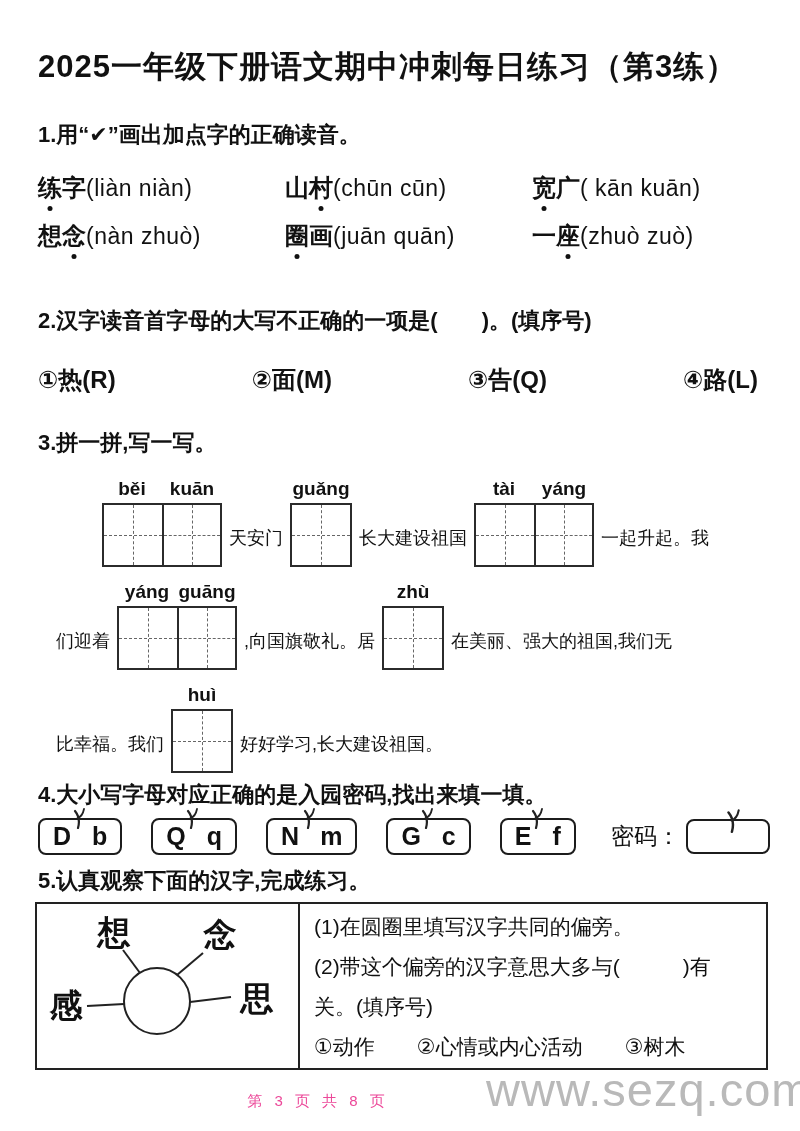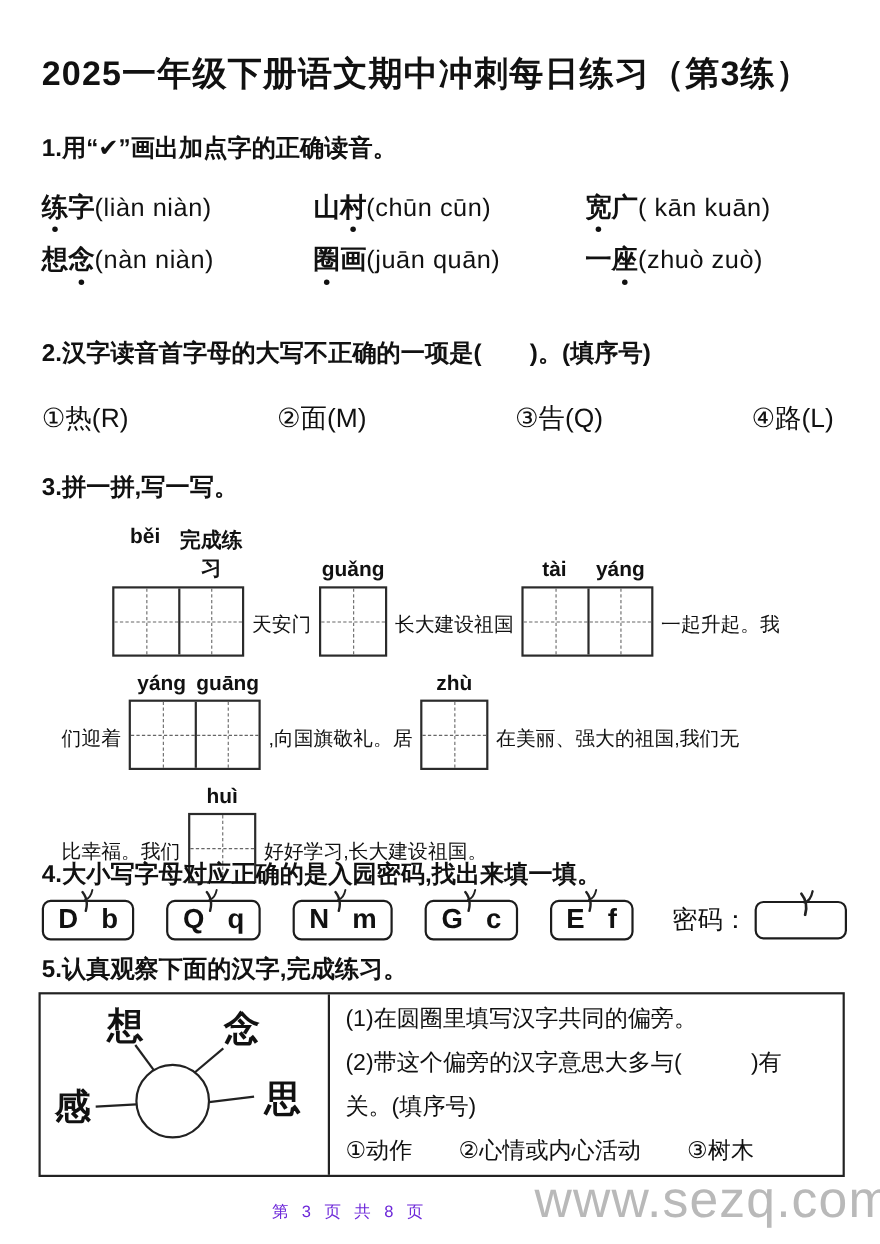--- a/index.html
+++ b/index.html
@@ -22,21 +22,21 @@
   .q1-grid { left:38px; top:172px; width:724px; display:grid;
              grid-template-columns:247px 247px 1fr; row-gap:16px; }
   .q1-item { font-size:24px; white-space:nowrap; }
   .ch { position:relative; display:inline-block; font-weight:600; }
   .ch.dotted::after { content:""; position:absolute; left:50%; bottom:-7px;
        width:5px; height:5px; border-radius:50%; background:#111; transform:translateX(-50%); }
   .py { font-size:23px; font-weight:500; letter-spacing:0.5px; }
 
   
   .q2-options { left:38px; top:364px; width:720px; display:flex;
-                justify-content:space-between; font-size:24px; font-weight:400; }
+                justify-content:space-between; font-size:24px; font-weight:700; }
 
   
   .q3-area { left:0; top:478px; width:800px; }
   .wrow { display:flex; align-items:flex-end; }
   .wrow + .wrow { margin-top:14px; }
   .boxcol { display:flex; flex-direction:column; }
   .pylabel { display:flex; font-size:19px; font-weight:600; margin-bottom:3px; }
   .pylabel span { flex:1; text-align:center; }
   .gridbox { display:flex; border:2px solid #2b2b2b; background:#fff; }
   .cell { position:relative; width:58px; height:60px; }
@@ -60,21 +60,21 @@
               border:2.5px solid #222; display:flex; background:#fff; }
   .q5-left { width:263px; border-right:2.5px solid #222; }
   .q5-right { flex:1; padding:3px 14px 17px 14px; font-size:21px; font-weight:400; line-height:40px; }
   .q5-right .qline { white-space:nowrap; }
   .choices { display:flex; white-space:nowrap; }
   .choices span { margin-right:42px; }
   .choices span:last-child { margin-right:0; }
 
   
   .footer { left:0; top:1092px; width:636px; text-align:center;
-            font-size:15px; letter-spacing:4px; color:#6d28d9; }
+            font-size:15px; letter-spacing:4px; color:#ec4899; }
   .watermark { left:486px; top:1062px; font-size:47px; color:#b9b9b9;
                letter-spacing:1px; font-weight:500; white-space:nowrap; }
 </style>
 </head>
 <body>
 
 <div class="sheet">
 
   <div class="abs title">2025一年级下册语文期中冲刺每日练习（第3练）</div>
 
@@ -84,21 +84,21 @@
     <div class="q1-item">
       <span class="ch dotted">练</span><span class="ch">字</span><span class="py">(liàn niàn)</span>
     </div>
     <div class="q1-item">
       <span class="ch">山</span><span class="ch dotted">村</span><span class="py">(chūn cūn)</span>
     </div>
     <div class="q1-item">
       <span class="ch dotted">宽</span><span class="ch">广</span><span class="py">( kān kuān)</span>
     </div>
     <div class="q1-item">
-      <span class="ch">想</span><span class="ch dotted">念</span><span class="py">(nàn niàn)</span>
+      <span class="ch">想</span><span class="ch dotted">念</span><span class="py">(nàn zhuò)</span>
     </div>
     <div class="q1-item">
       <span class="ch dotted">圈</span><span class="ch">画</span><span class="py">(juān quān)</span>
     </div>
     <div class="q1-item">
       <span class="ch">一</span><span class="ch dotted">座</span><span class="py">(zhuò zuò)</span>
     </div>
   </div>
 
   <div class="abs prompt" style="left:38px; top:306px;">2.汉字读音首字母的大写不正确的一项是(　　)。(填序号)</div>
@@ -110,21 +110,21 @@
   </div>
 
   <div class="abs prompt" style="left:38px; top:428px;">3.拼一拼,写一写。</div>
 
   <div class="abs q3-area">
 
     <div class="wrow" style="padding-left:102px;">
       <div class="boxcol">
         <div class="pylabel">
           <span>běi</span>
-          <span>完成练习</span>
+          <span>kuān</span>
         </div>
         <div class="gridbox">
           <div class="cell"></div>
           <div class="cell"></div>
         </div>
       </div>
       <span class="wtext">天安门</span>
       <div class="boxcol">
         <div class="pylabel">
           <span>guǎng</span>

